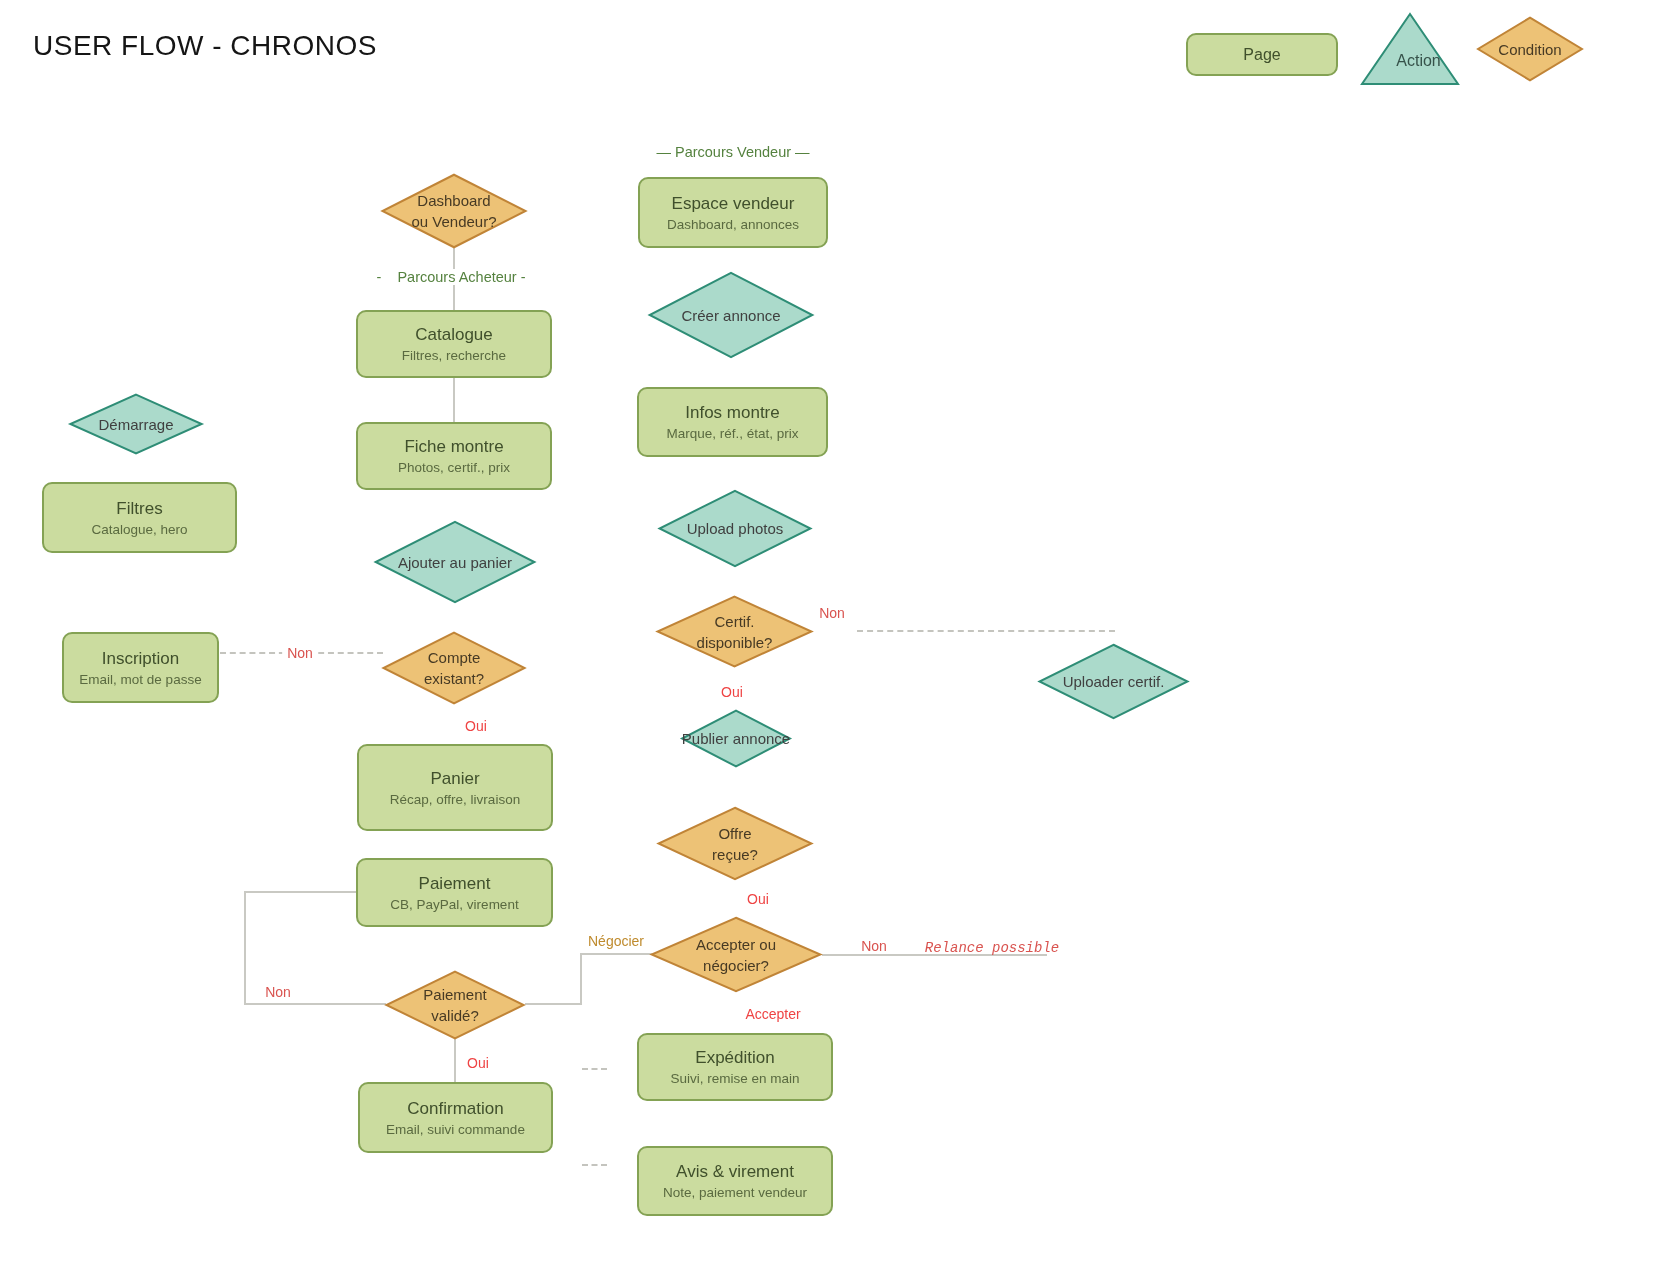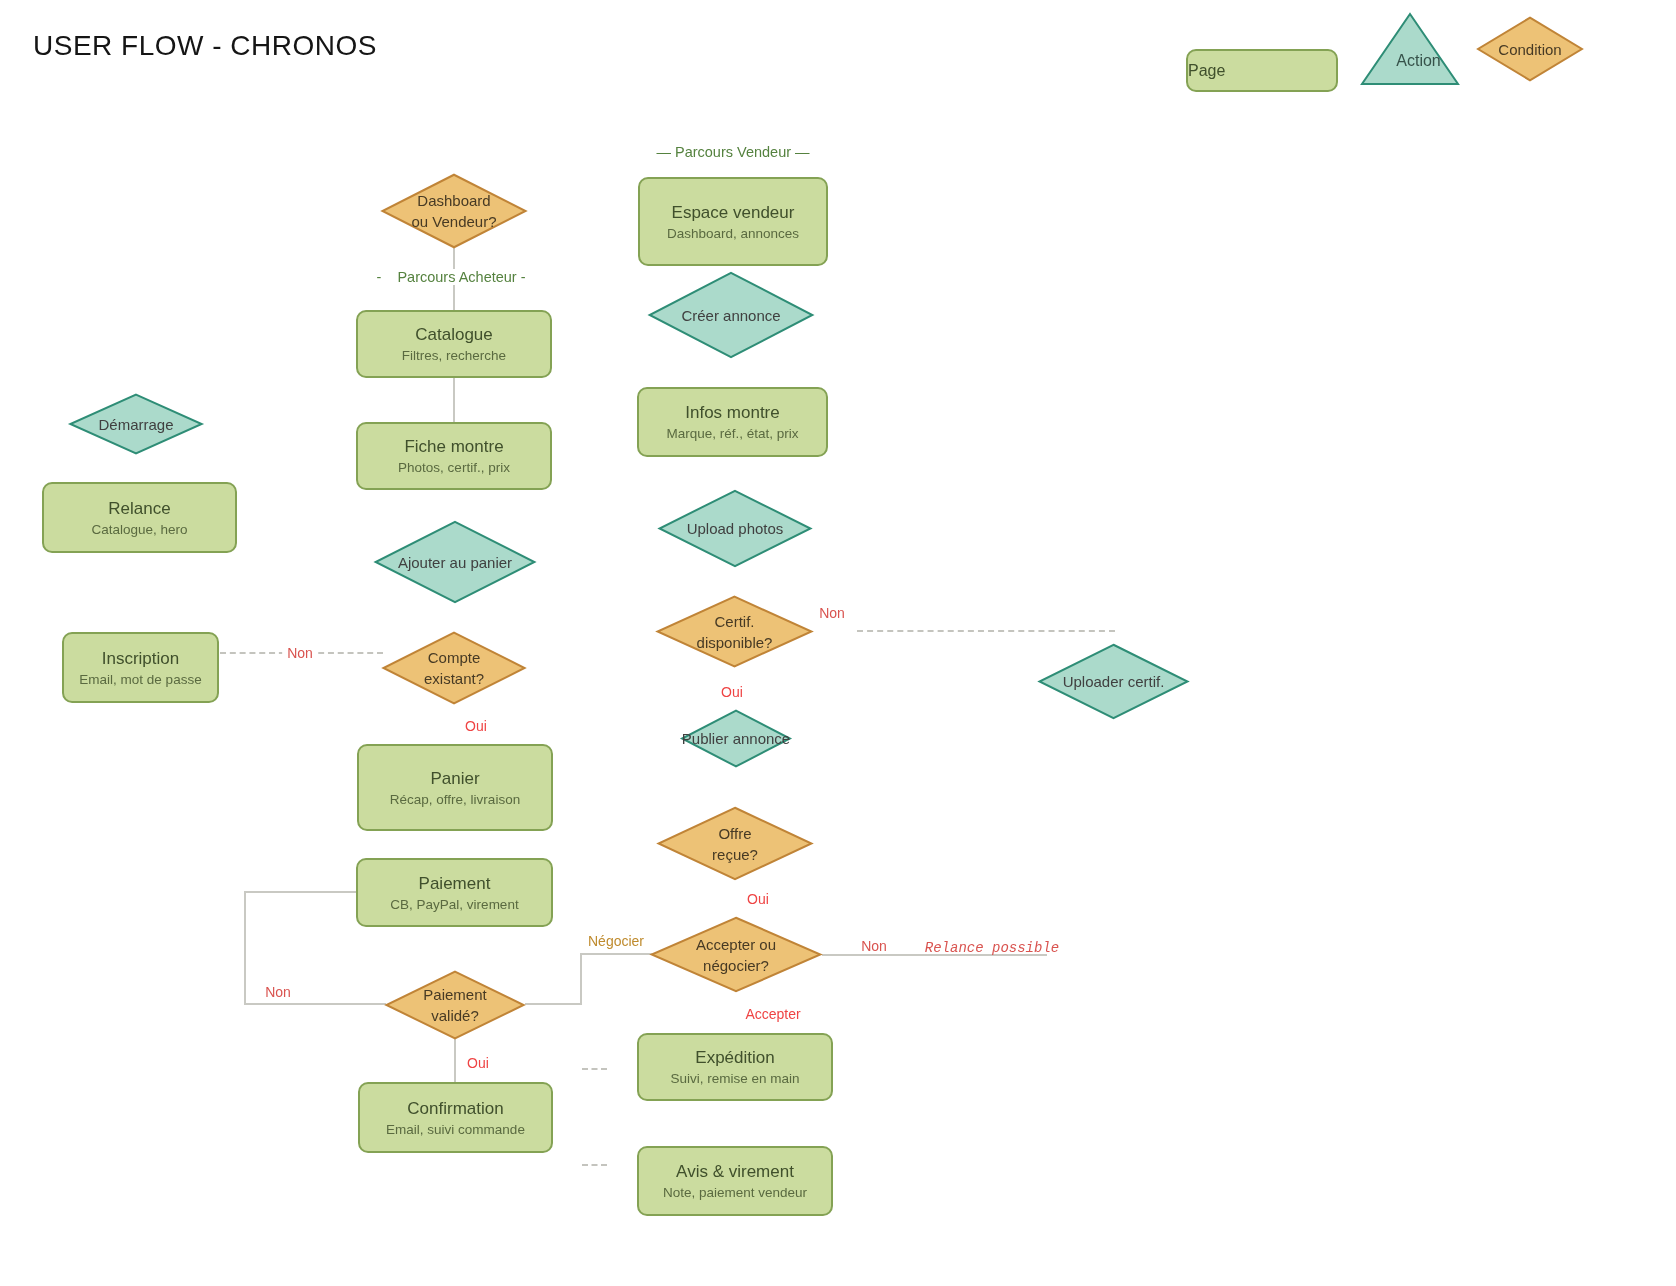--- a/index.html
+++ b/index.html
@@ -20,22 +20,22 @@
   .diamond .dtext{position:absolute;inset:0;display:flex;flex-direction:column;
                   align-items:center;justify-content:center;line-height:21px;
                   font-size:15px;white-space:nowrap;z-index:3;}
   .teal polygon{fill:#abdacb;stroke:#2e8d76;stroke-width:2;}
   .orange polygon{fill:#edc276;stroke:#c08437;stroke-width:2;}
   .teal .dtext{color:#404040;}
   .orange .dtext{color:#473a24;}
   
   .legend-rect{position:absolute;left:1186px;top:33px;width:152px;height:43px;
                background:#cbdc9f;border:2px solid #84a254;border-radius:10px;
-               display:flex;align-items:center;box-sizing:border-box;
-               font-size:16px;color:#40502c;z-index:2;margin-top:16px;}
+               display:flex;align-items:center;justify-content:center;box-sizing:border-box;
+               font-size:16px;color:#40502c;z-index:2;}
   .legend-tri{position:absolute;left:1360px;top:12px;width:100px;height:74px;z-index:2;}
   .legend-tri svg{position:absolute;inset:0;width:100%;height:100%;overflow:visible;}
   .legend-tri .ttext{position:absolute;left:17px;right:0;top:40px;text-align:center;
                      font-size:16px;color:#36524a;}
   
   .line{position:absolute;background:#c9c9c3;z-index:1;}
   .dash{position:absolute;border-top:2px dashed #c4c4be;height:0;z-index:1;}
   
   .lbl{position:absolute;transform:translate(-50%,-50%);font-size:14px;
        white-space:nowrap;z-index:4;}
@@ -154,32 +154,32 @@
 <div class="diamond teal" style="left:69px;top:394px;width:134px;height:60px">
   <svg viewBox="0 0 100 100" preserveAspectRatio="none">
       <polygon points="50,1 99,50 50,99 1,50" vector-effect="non-scaling-stroke"></polygon>
     </svg>
   <div class="dtext">
       <span>Démarrage</span>
     </div>
 </div>
 
 <div class="pnode" style="left:42px;top:482px;width:195px;height:71px">
-  <div class="ptitle">Relance</div>
+  <div class="ptitle">Filtres</div>
   <div class="psub">Catalogue, hero</div>
 </div>
 
 <div class="pnode" style="left:62px;top:632px;width:157px;height:71px">
   <div class="ptitle">Inscription</div>
   <div class="psub">Email, mot de passe</div>
 </div>
 
 <div class="lbl section" style="left:733px;top:152px">—&nbsp;Parcours Vendeur&nbsp;—</div>
 
-<div class="pnode" style="left:638px;top:177px;width:190px;height:89px">
+<div class="pnode" style="left:638px;top:177px;width:190px;height:71px">
   <div class="ptitle">Espace vendeur</div>
   <div class="psub">Dashboard, annonces</div>
 </div>
 
 <div class="diamond teal" style="left:648px;top:272px;width:166px;height:86px">
   <svg viewBox="0 0 100 100" preserveAspectRatio="none">
       <polygon points="50,1 99,50 50,99 1,50" vector-effect="non-scaling-stroke"></polygon>
     </svg>
   <div class="dtext">
       <span>Créer annonce</span>

